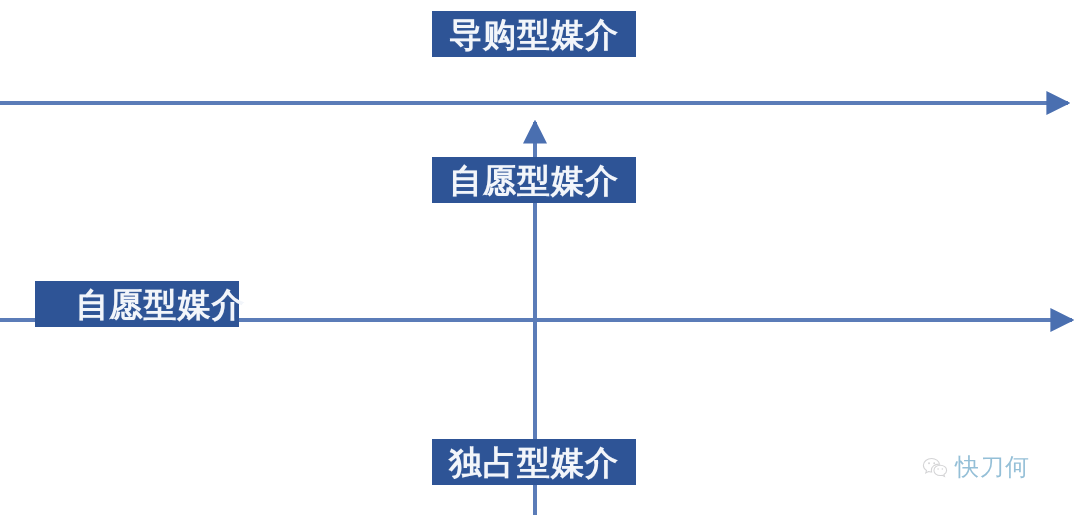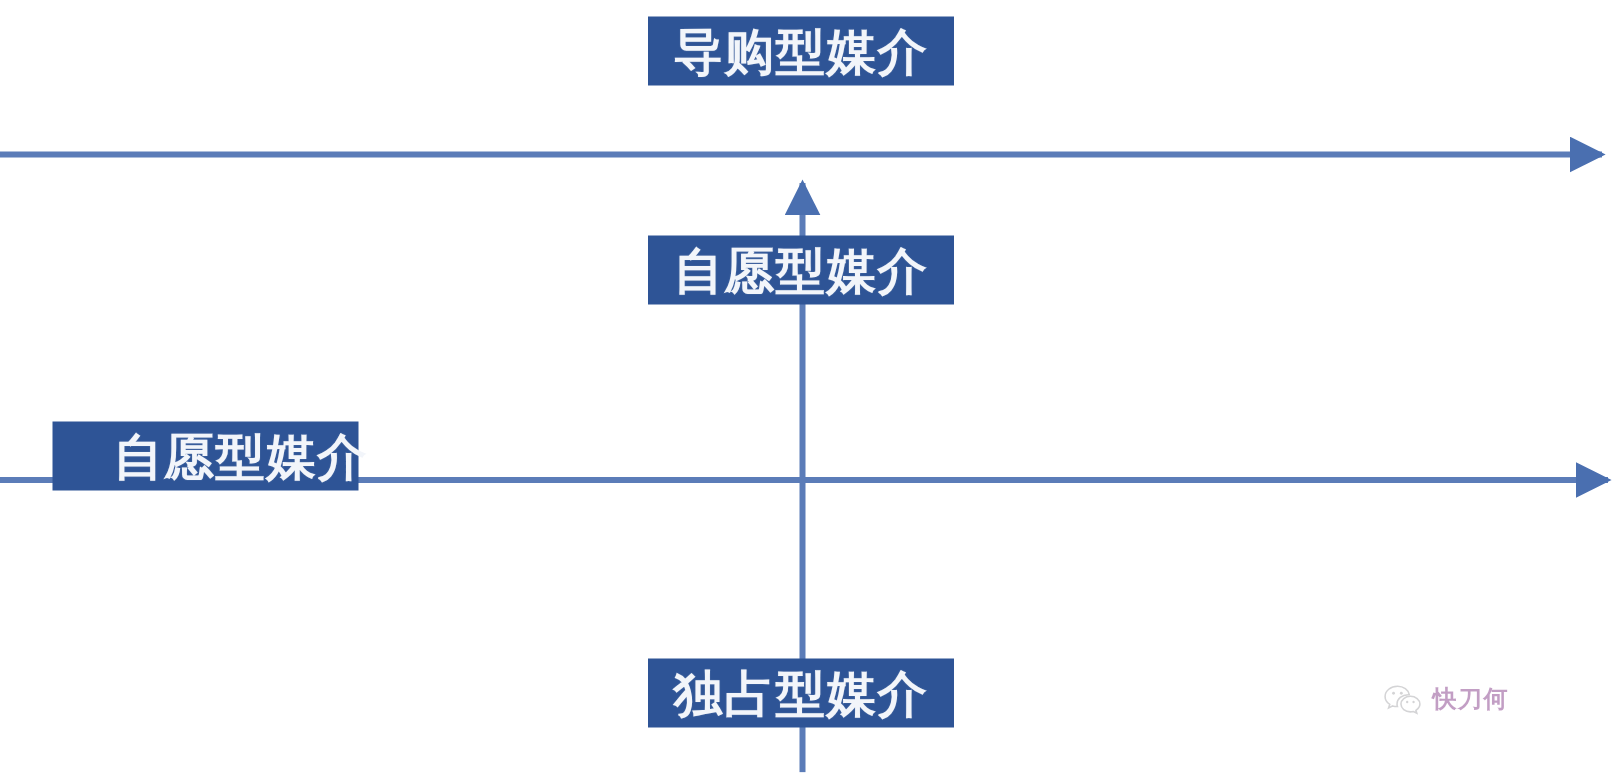--- a/index.html
+++ b/index.html
@@ -53,26 +53,25 @@
     position: absolute;
     left: 922px;
     top: 455px;
     display: flex;
     align-items: center;
     gap: 7px;
     opacity: 0.42;
     user-select: none;
   }
   #watermark .wm-text {
-    font-size: 16px;
-    color: #701a75;
+    font-size: 24px;
+    color: #0369a1;
     letter-spacing: 1px;
     line-height: 1;
     font-family: "DejaVu Sans", "Liberation Sans", sans-serif;
-    font-weight: bold;
   }
   #watermark .wm-icon {
     width: 26px;
     height: 22px;
     display: block;
   }
 </style>
 </head>
 <body>
 

